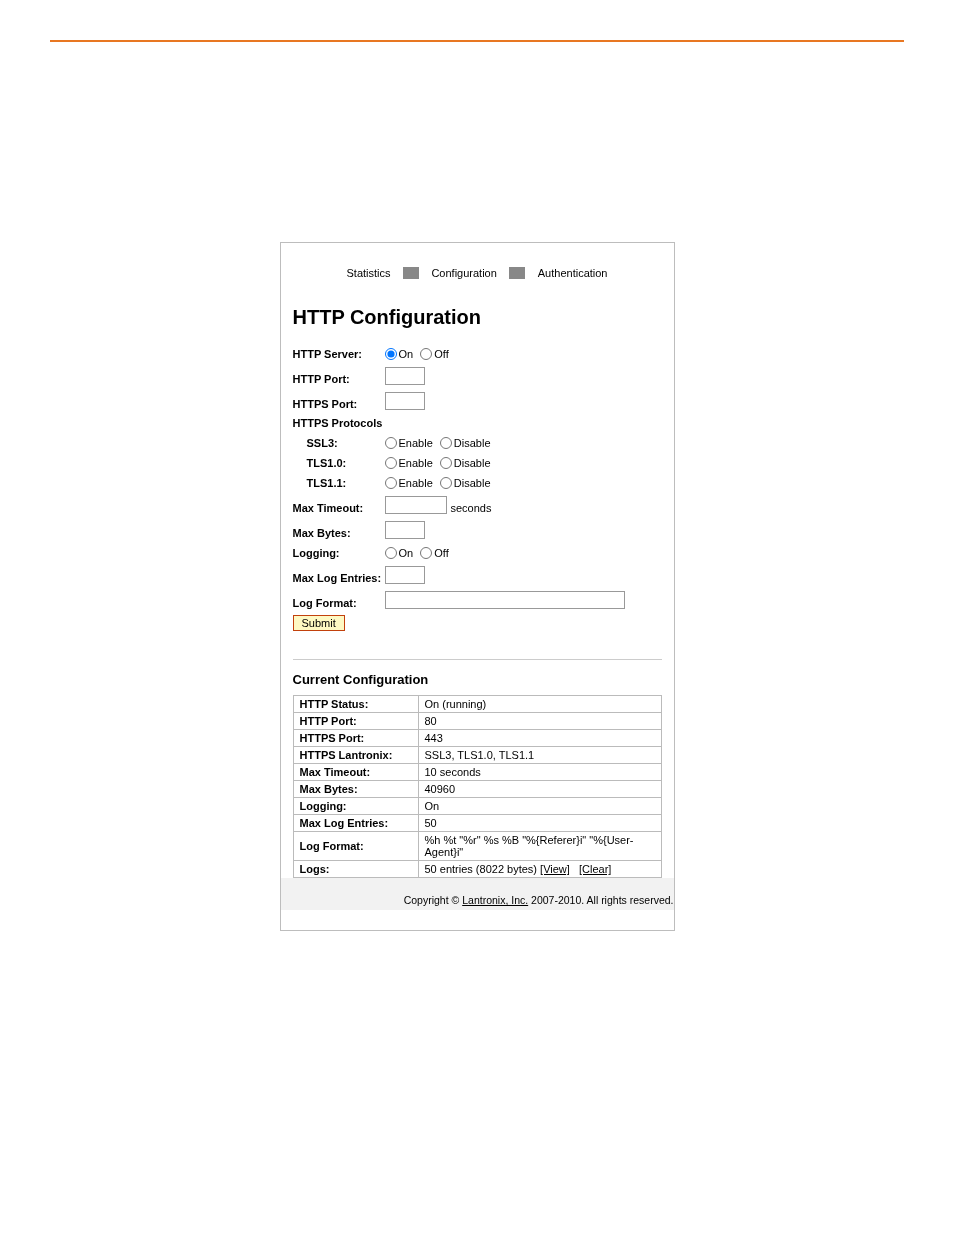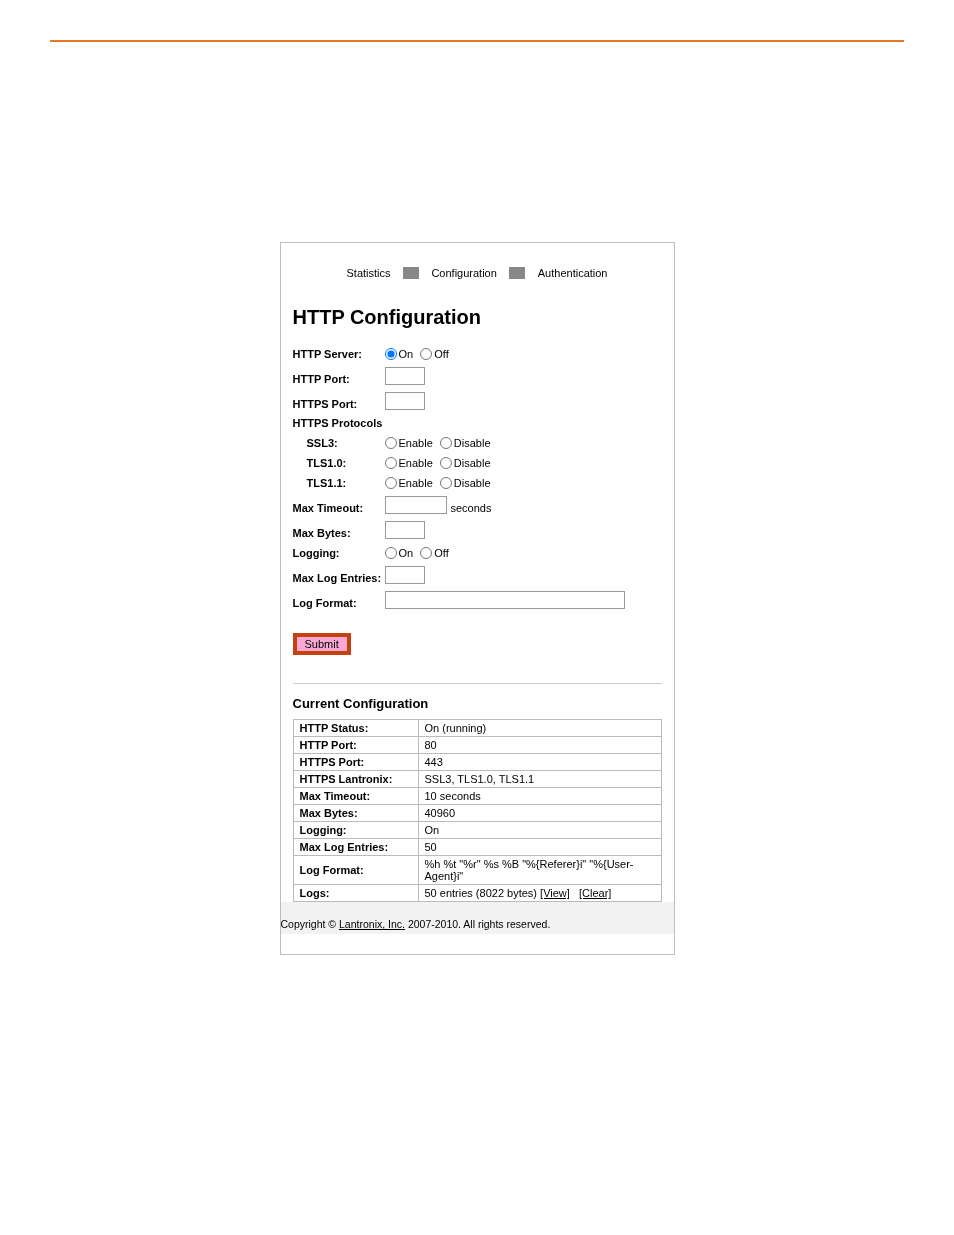--- a/index.html
+++ b/index.html
@@ -81,24 +81,24 @@
     vertical-align: middle;
     width: 12px;
     height: 12px;
   }
   .suffix {
     font-size: 11px;
     margin-left: 4px;
   }
   .submit-btn {
     font-size: 11px;
-    margin-top: 20px;
+    margin-top: 0;
     padding: 1px 8px;
-    border: 4px solid #c2410c;
-    background: #f9a8d4;
+    border: 1px solid #c2410c;
+    background: #fef9c3;
     cursor: pointer;
   }
   hr.thin {
     border: none;
     border-top: 1px solid #ccc;
     margin: 28px 0 12px 0;
   }
   h2 {
     font-size: 13px;
     font-weight: bold;
@@ -119,21 +119,21 @@
     margin-top: 12px;
   }
   .log-links {
     text-decoration: underline;
     color: #000;
   }
   .footer-container {
     background: #f2f2f2;
     border-top: none;
     padding: 16px 0 4px 0;
-    text-align: left;
+    text-align: right;
     font-size: 10.5px;
     color: #000;
   }
   .footer-container a {
     color: #000;
     text-decoration: underline;
   }
 </style>
 </head>
 <body>

